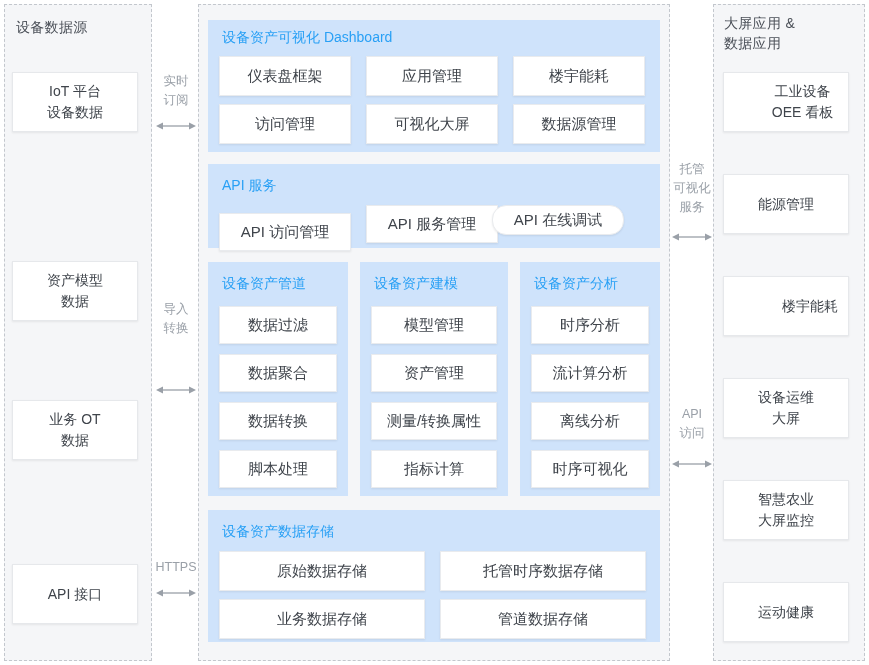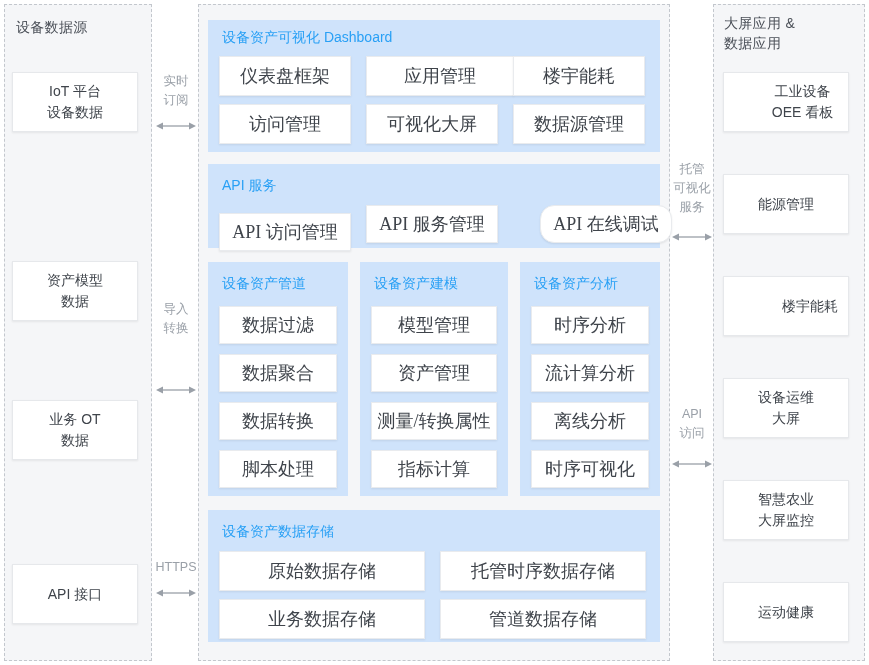--- a/index.html
+++ b/index.html
@@ -70,24 +70,23 @@
     position: absolute;
     background: #ffffff;
     border: 1px solid #e9ebee;
     box-shadow: 0 1px 2px rgba(0,0,0,.08);
     box-sizing: border-box;
     display: flex;
     align-items: center;
     justify-content: center;
     text-align: center;
     color: #3f444b;
-    font-size: 18px;
+    font-size: 15px;
     line-height: 20px;
     white-space: nowrap;
-    font-family: Liberation Serif, serif;
   }
 
   
   .conn-label {
     position: absolute;
     color: #9aa0a8;
     font-size: 12.5px;
     line-height: 19px;
     text-align: center;
     white-space: pre-line;
@@ -133,31 +132,31 @@
     <line x1="4" y1="6" x2="36" y2="6" stroke="#9aa0a8" stroke-width="1.3"></line>
     <polygon points="0,6 7,2.6 7,9.4" fill="#9aa0a8"></polygon>
     <polygon points="40,6 33,2.6 33,9.4" fill="#9aa0a8"></polygon>
   </svg>
 
   <div class="zone" style="left:198px; top:4px; width:472px; height:657px;"></div>
 
   <div class="panel" style="left:208px; top:20px; width:452px; height:132px;"></div>
   <div class="panel-title" style="left:222px; top:28px;">设备资产可视化 Dashboard</div>
   <div class="pcard" style="left:219px; top:56px; width:132px; height:40px;">仪表盘框架</div>
-  <div class="pcard" style="left:366px; top:56px; width:148px; height:40px;">应用管理</div>
+  <div class="pcard" style="left:366px; top:56px; width:132px; height:40px;">应用管理</div>
   <div class="pcard" style="left:513px; top:56px; width:132px; height:40px;">楼宇能耗</div>
   <div class="pcard" style="left:219px; top:104px; width:132px; height:40px;">访问管理</div>
   <div class="pcard" style="left:366px; top:104px; width:132px; height:40px;">可视化大屏</div>
   <div class="pcard" style="left:513px; top:104px; width:132px; height:40px;">数据源管理</div>
 
   <div class="panel" style="left:208px; top:164px; width:452px; height:84px;"></div>
   <div class="panel-title" style="left:222px; top:176px;">API 服务</div>
   <div class="pcard" style="left:219px; top:205px; width:132px; height:38px;margin-top:8px;">API 访问管理</div>
   <div class="pcard" style="left:366px; top:205px; width:132px; height:38px;">API 服务管理</div>
-  <div class="pcard" style="left:540px; top:205px; width:132px; height:38px;border-radius:14px;">API 在线调试</div>
+  <div class="pcard" style="left:492px; top:205px; width:132px; height:30px;border-radius:14px;">API 在线调试</div>
 
   <div class="panel" style="left:208px; top:262px; width:140px; height:234px;"></div>
   <div class="panel-title" style="left:222px; top:274px;">设备资产管道</div>
   <div class="pcard" style="left:219px; top:306px; width:118px; height:38px;">数据过滤</div>
   <div class="pcard" style="left:219px; top:354px; width:118px; height:38px;">数据聚合</div>
   <div class="pcard" style="left:219px; top:402px; width:118px; height:38px;">数据转换</div>
   <div class="pcard" style="left:219px; top:450px; width:118px; height:38px;">脚本处理</div>
 
   <div class="panel" style="left:360px; top:262px; width:148px; height:234px;"></div>
   <div class="panel-title" style="left:374px; top:274px;">设备资产建模</div>

